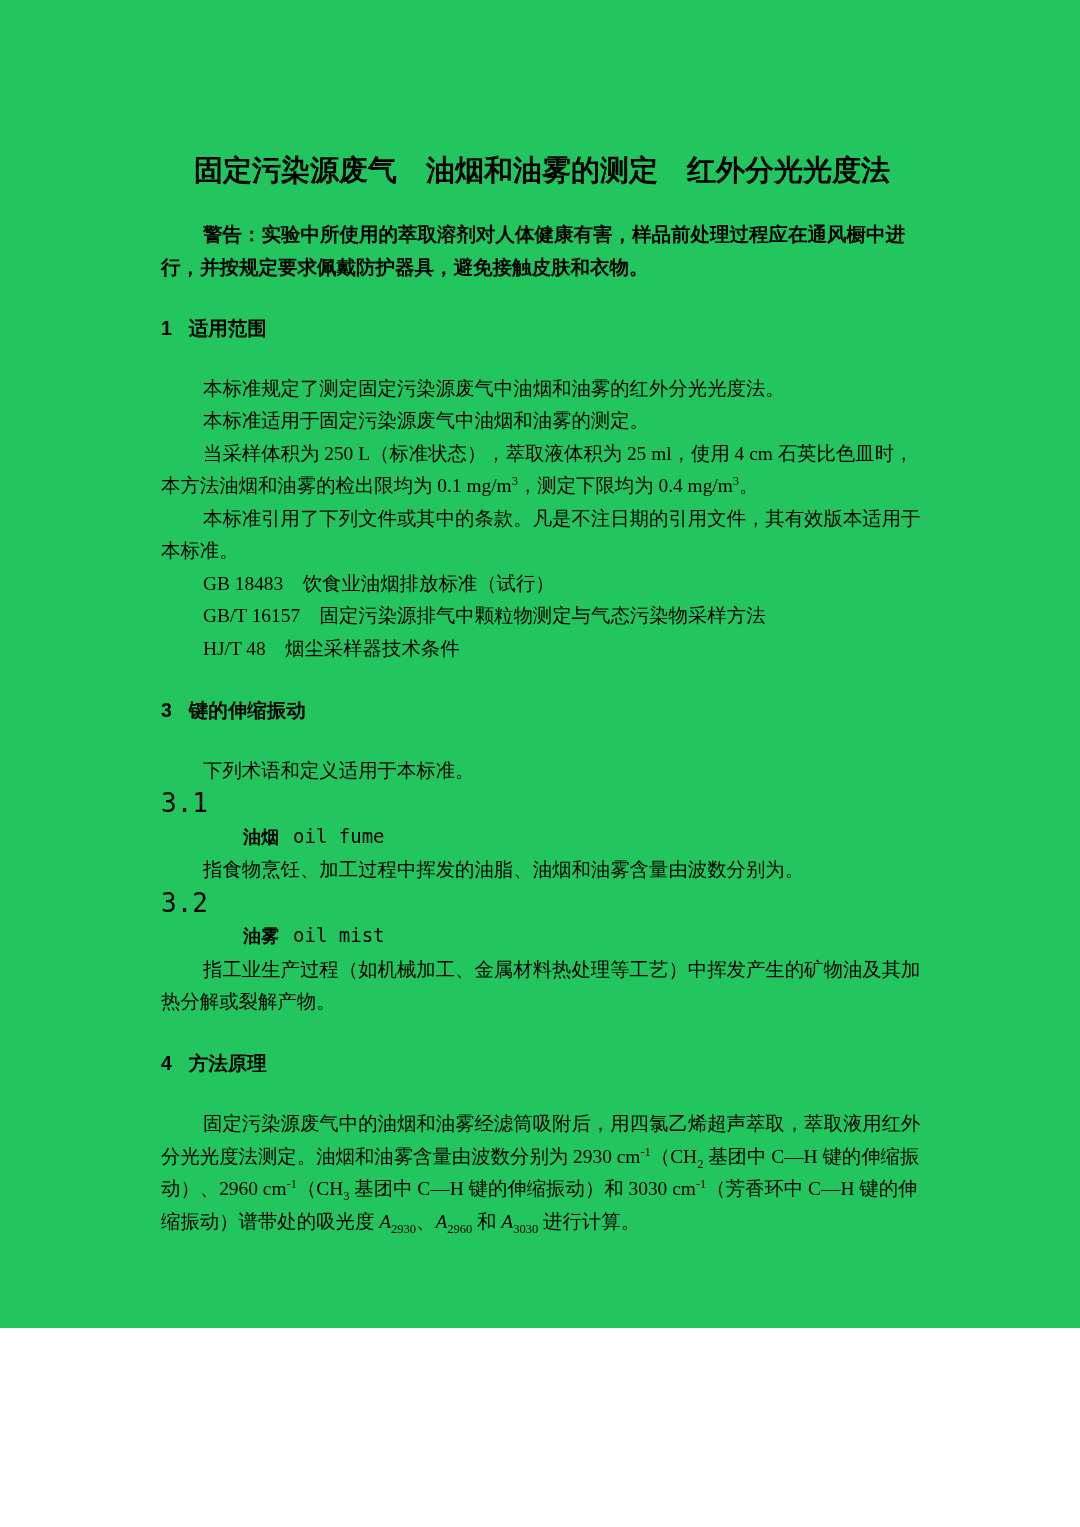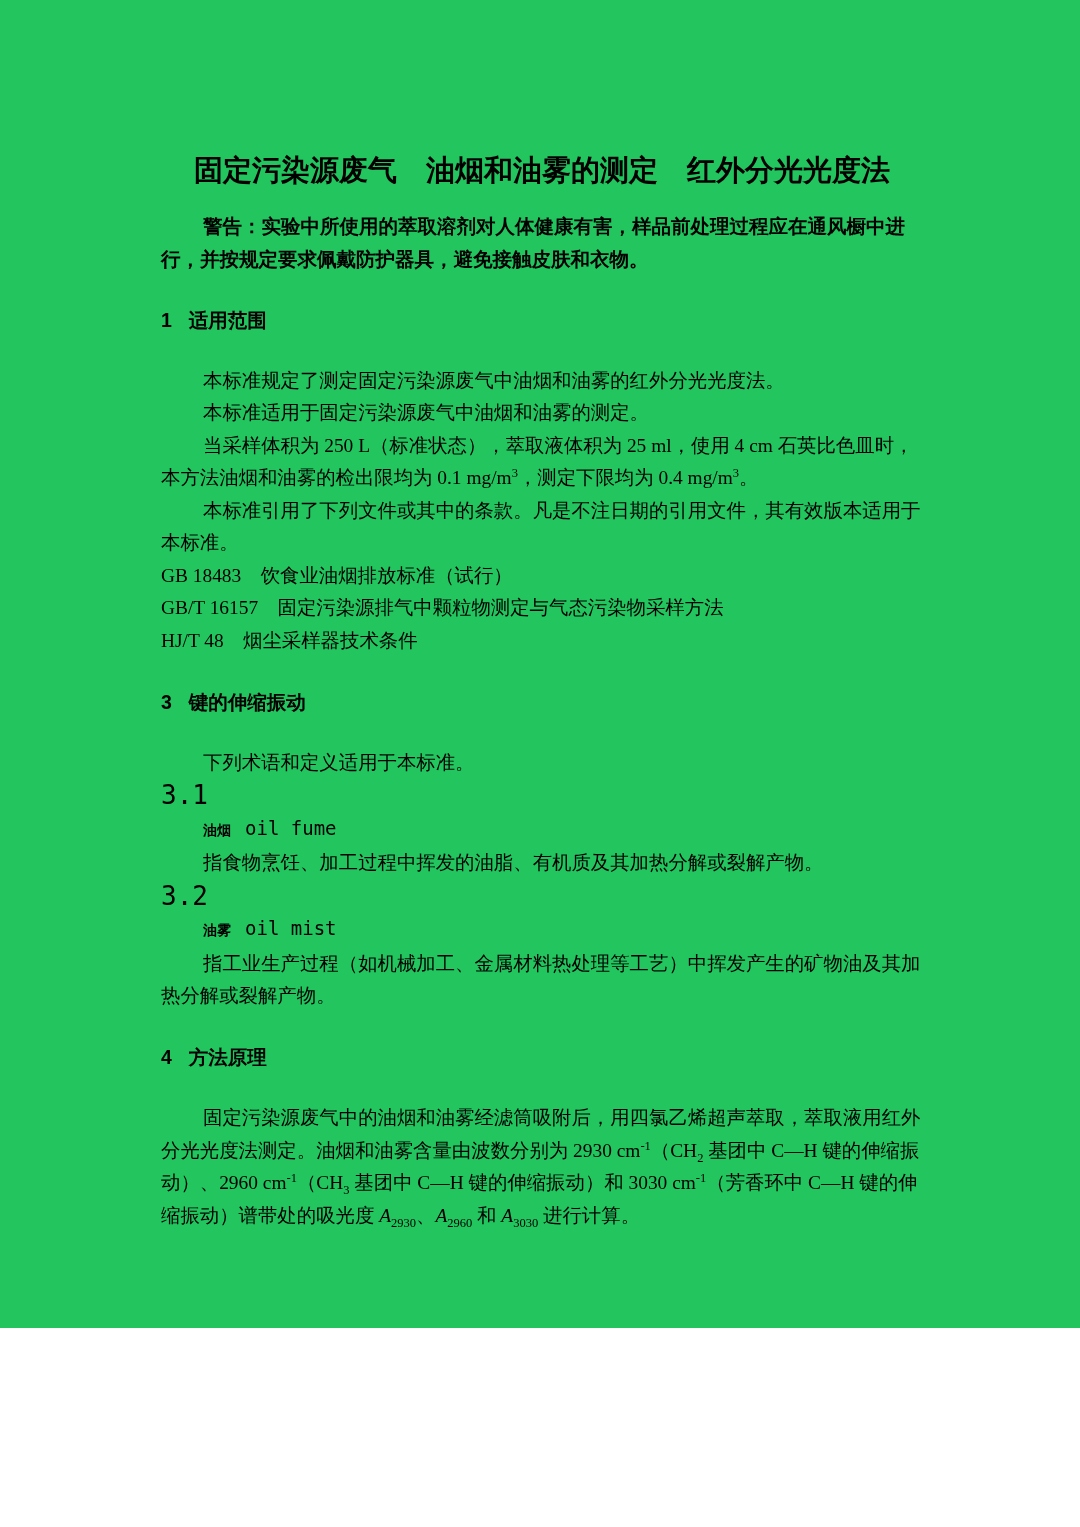--- a/index.html
+++ b/index.html
@@ -12,42 +12,42 @@
   .page { position:absolute; left:0; top:0; width:1080px; height:1328px; background:#22c55e; overflow:hidden; }
   .content { position:absolute; left:161px; top:0; width:762px; }
 
   .doc-title {
     padding-top:150px;
     font-family:"Liberation Sans","DejaVu Sans",sans-serif;
     font-weight:bold; font-size:29px; line-height:40px;
     text-align:center; white-space:nowrap;
   }
   .warning {
-    margin-top:20px;
+    margin-top:28px;
     font-family:"Liberation Sans","DejaVu Sans",sans-serif;
     font-weight:bold; font-size:19.5px; line-height:32.5px;
     text-indent:42px;
   }
   .sec {
     margin:28.5px 0;
     font-family:"Liberation Sans","DejaVu Sans",sans-serif;
     font-weight:bold; font-size:19.5px; line-height:32.5px;
   }
   .sec-num { margin-right:17px; }
   .para { font-size:19.4px; line-height:32.5px; }
   .indent { text-indent:42px; }
-  .ref { font-size:19.4px; line-height:32.5px; }
+  .ref { font-size:19.4px; line-height:32.5px; margin-left:42px; }
   .clause-num {
     font-family:"DejaVu Sans Mono","Liberation Mono",monospace;
     font-size:26px; line-height:32.5px;
   }
   .term-line { line-height:32.5px; margin-left:42px; }
   .term-zh {
     font-family:Liberation Mono, monospace;
-    font-weight:bold; font-size:14px;
+    font-weight:bold; font-size:18px;margin-left:40px;
   }
   .term-en {
     font-family:"DejaVu Sans Mono","Liberation Mono",monospace;
     font-size:19px; margin-left:14px;
   }
   sup { font-size:12.5px; line-height:0; vertical-align:super; }
   sub { font-size:12.5px; line-height:0; vertical-align:sub; }
   .var { font-style:italic; }
   .page-number {
     position:absolute; left:161px; top:1392px; width:762px;
@@ -73,21 +73,21 @@
     <p class="para indent">本标准引用了下列文件或其中的条款。凡是不注日期的引用文件，其有效版本适用于本标准。</p>
     <p class="ref">GB 18483　饮食业油烟排放标准（试行）</p>
     <p class="ref">GB/T 16157　固定污染源排气中颗粒物测定与气态污染物采样方法</p>
     <p class="ref">HJ/T 48　烟尘采样器技术条件</p>
 
     <h2 class="sec"><span class="sec-num">3</span><span>键的伸缩振动</span></h2>
     <p class="para indent">下列术语和定义适用于本标准。</p>
 
     <p class="clause-num">3.1</p>
     <p class="term-line"><span class="term-zh">油烟</span><span class="term-en">oil fume</span></p>
-    <p class="para indent">指食物烹饪、加工过程中挥发的油脂、有机质及其加热分解或裂解产物。</p>
+    <p class="para indent">指食物烹饪、加工过程中挥发的油脂、油烟和油雾含量由波数分别为。</p>
 
     <p class="clause-num">3.2</p>
     <p class="term-line"><span class="term-zh">油雾</span><span class="term-en">oil mist</span></p>
     <p class="para indent">指工业生产过程（如机械加工、金属材料热处理等工艺）中挥发产生的矿物油及其加热分解或裂解产物。</p>
 
     <h2 class="sec"><span class="sec-num">4</span><span>方法原理</span></h2>
     <p class="para indent"><span>固定污染源废气中的油烟和油雾经滤筒吸附后，用四氯乙烯超声萃取，萃取液用红外分光光度法测定。油烟和油雾含量由波数分别为 2930 cm</span><sup>-1</sup><span>（CH</span><sub>2</sub><span> 基团中 C—H 键的伸缩振动）、2960 cm</span><sup>-1</sup><span>（CH</span><sub>3</sub><span> 基团中 C—H 键的伸缩振动）和 3030 cm</span><sup>-1</sup><span>（芳香环中 C—H 键的伸缩振动）谱带处的吸光度 </span><span class="var">A</span><sub>2930</sub><span>、</span><span class="var">A</span><sub>2960</sub><span> 和 </span><span class="var">A</span><sub>3030</sub><span> 进行计算。</span></p>
 
   </div>
 

